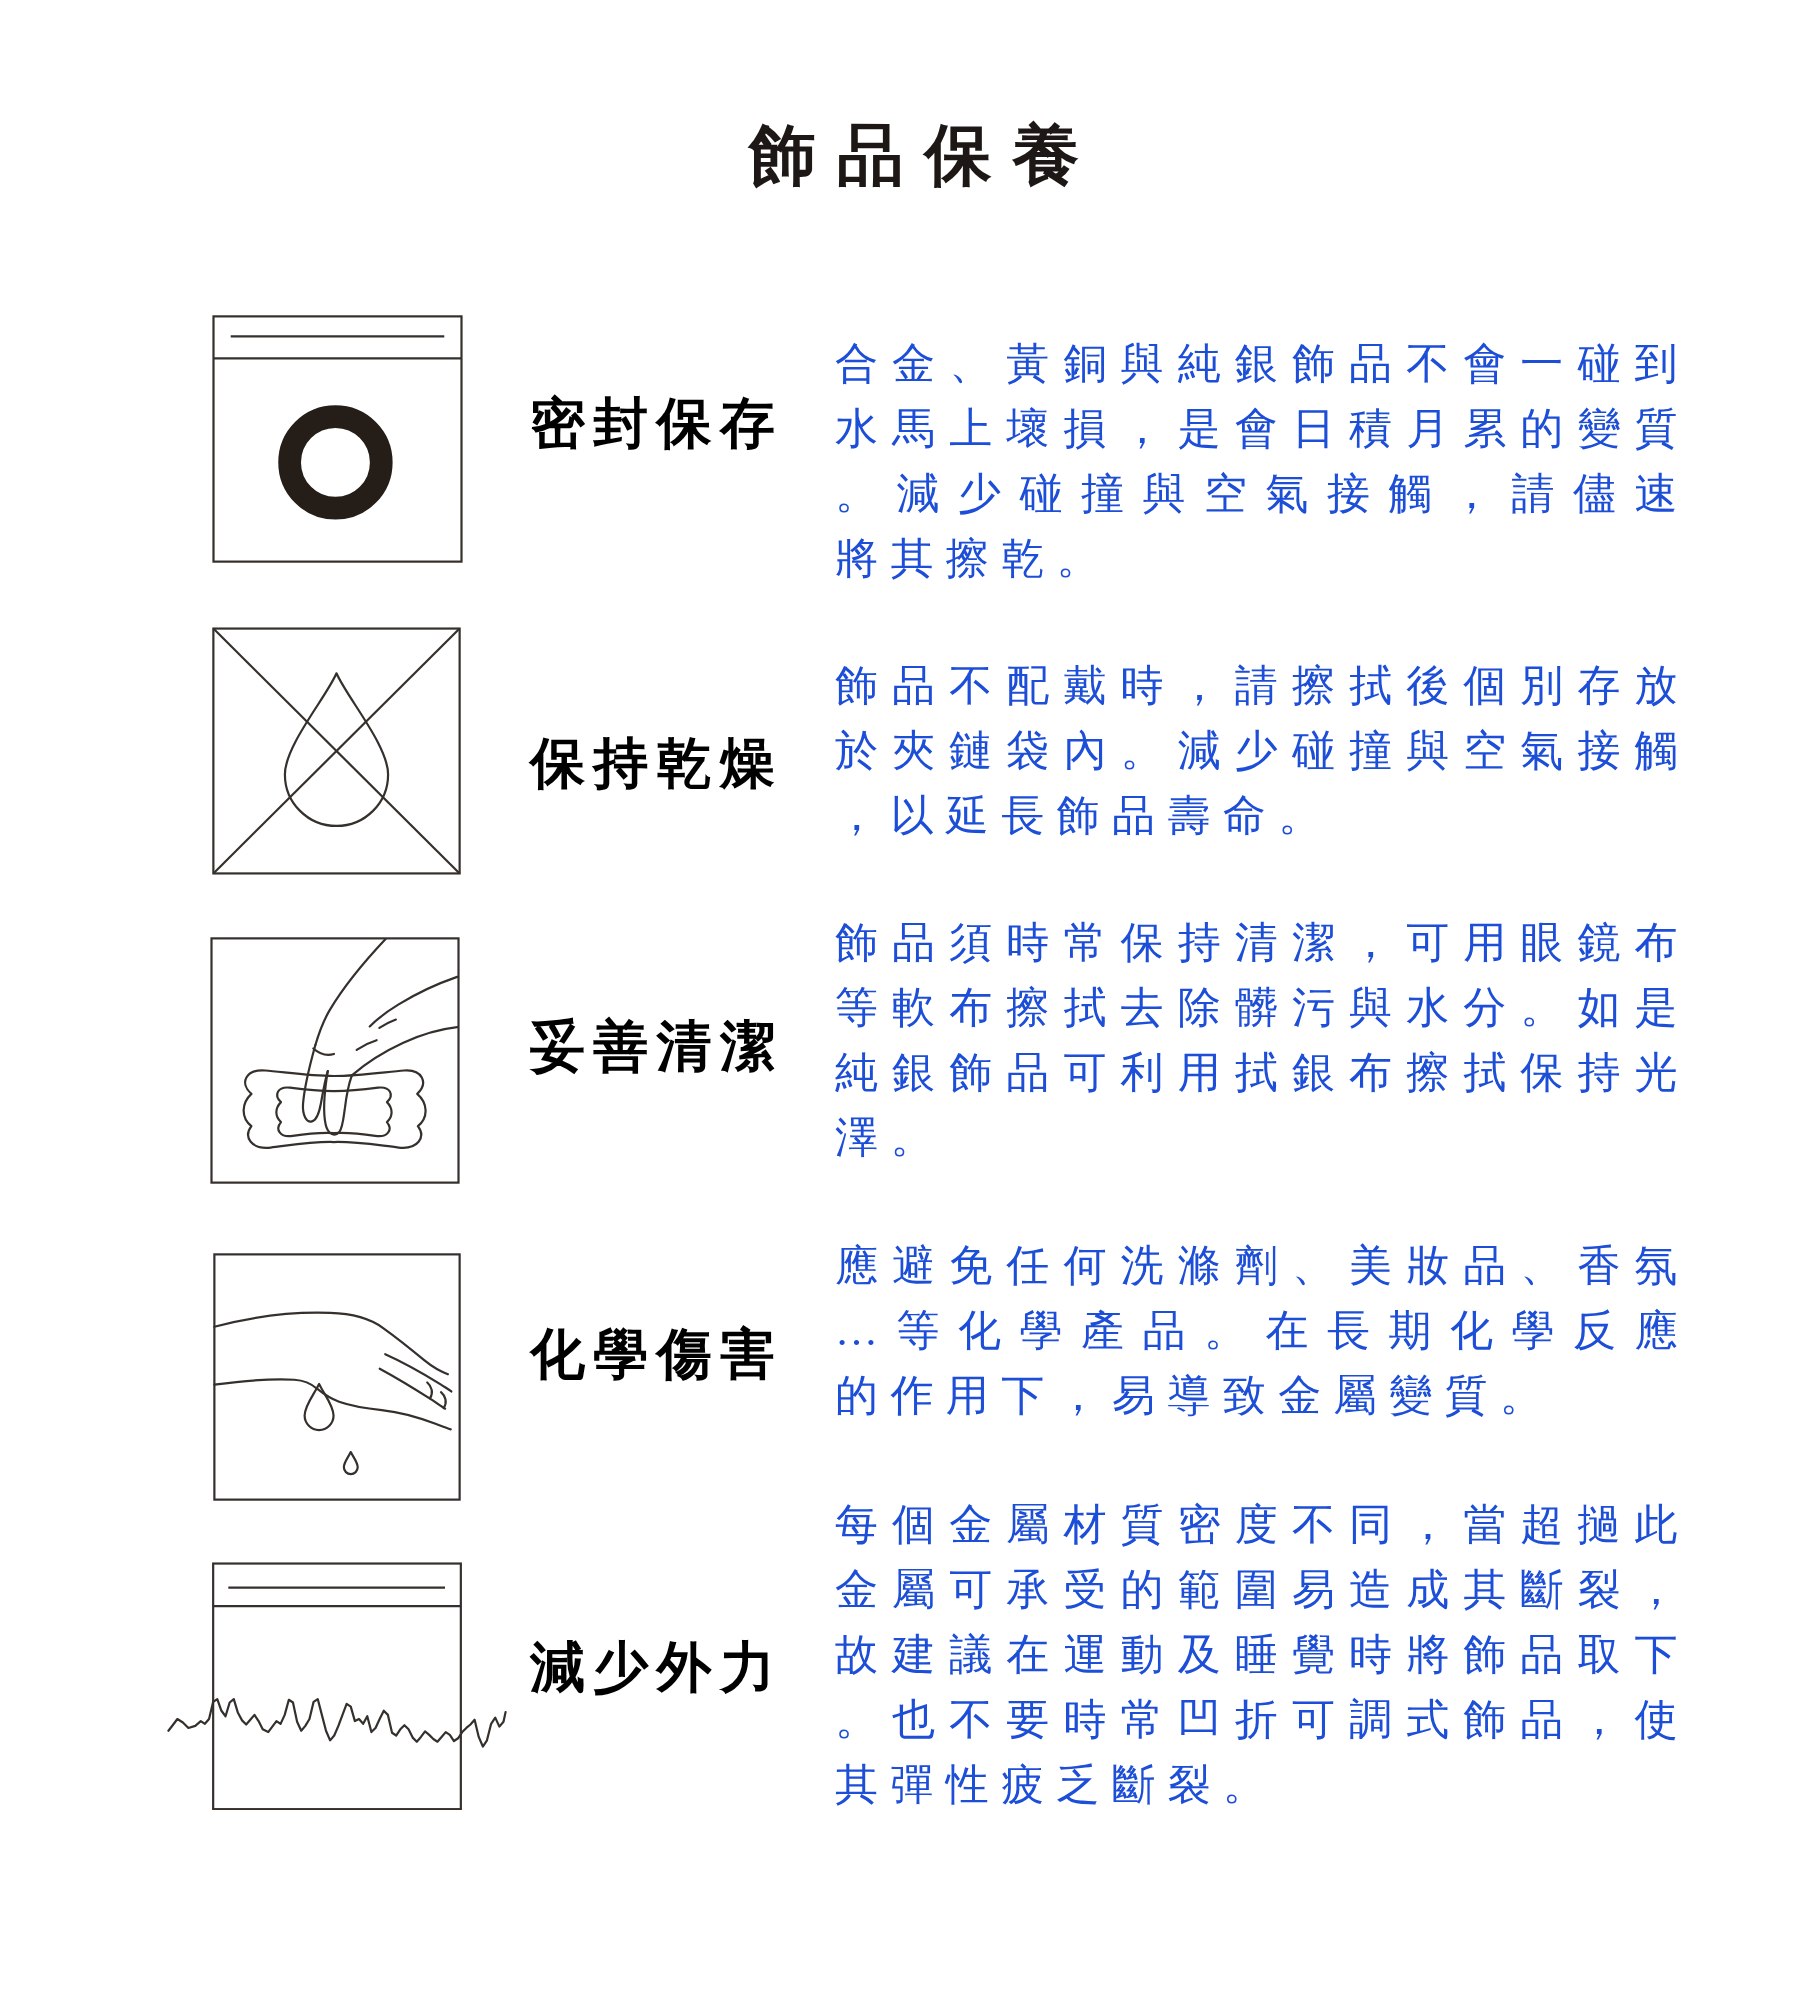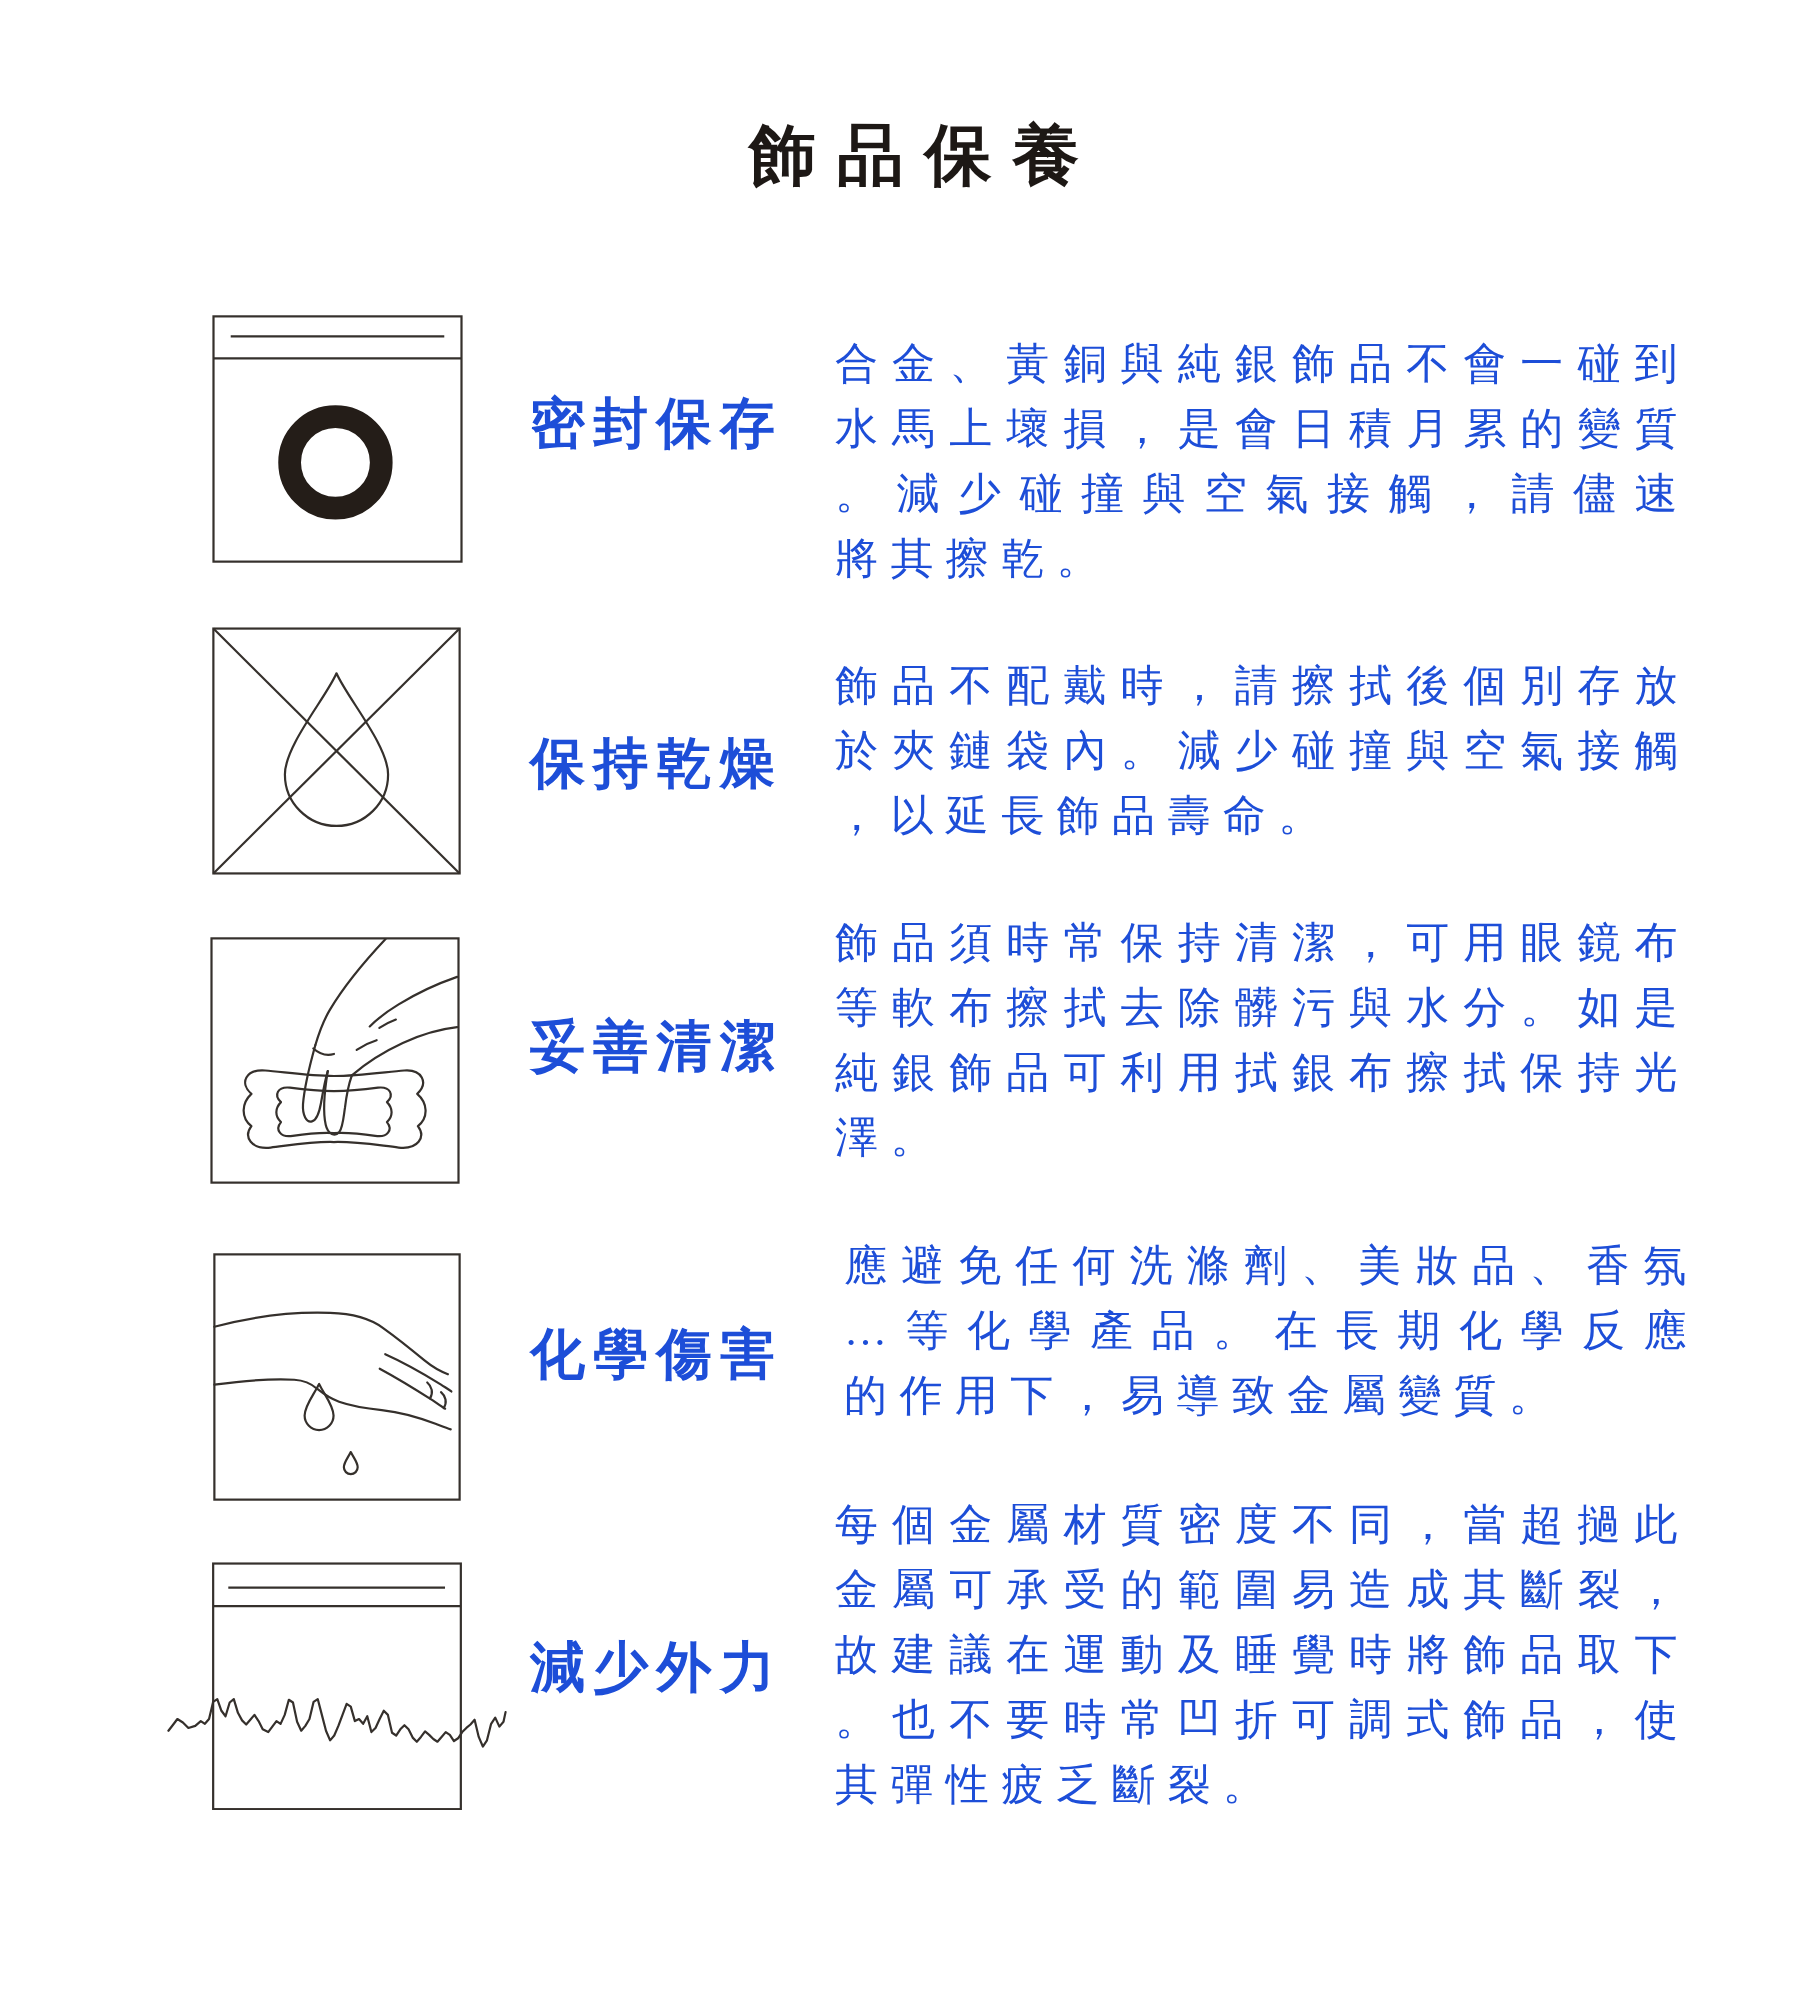--- a/index.html
+++ b/index.html
@@ -17,21 +17,21 @@
     font-size:67px;font-weight:600;
     letter-spacing:20.7px;padding-left:36px;box-sizing:border-box;
     color:#1d1815;
   }
   .icon{position:absolute;}
   .icon svg{display:block;}
   .care-label{
     position:absolute;left:530px;width:296px;height:62px;
     line-height:62px;
     font-size:55px;font-weight:600;letter-spacing:8.3px;
-    color:#1d4ed8;white-space:nowrap;
+    color:#000000;white-space:nowrap;
   }
   .para{
     position:absolute;left:835px;width:855px;
     font-size:43px;color:#1d4ed8;font-weight:400;
   }
   .tl{
     height:65px;line-height:65px;
     letter-spacing:12.4px;
     text-align:justify;text-align-last:justify;
     white-space:nowrap;
@@ -111,21 +111,21 @@
       <path class="stroke" d="M2,191 C48,185 88,182 118,184 C133,185 143,190 151,197 C161,205 172,212 183,216 C203,223 224,226 245,228 C272,231 300,239 323,248 C331,251 338,254 345,256"></path>
       <path class="stroke" d="M250,147 C277,159 305,175 331,191 C337,195 342,198 346,201"></path>
       <path class="stroke" d="M242,168 C268,182 294,198 319,214 C326,219 332,223 337,226"></path>
       <path class="stroke" d="M311,188 C318,194 320,203 315,211"></path>
       <path class="stroke" d="M331,202 C338,208 340,217 335,225"></path>
       <path class="stroke" d="M154,190 C147,205 133,221 133,236 A21,21 0 1 0 175,236 C175,221 161,205 154,190 Z"></path>
       <path class="stroke" d="M200,289 C196,297 190,304 190,311 A10,10 0 1 0 210,311 C210,304 204,297 200,289 Z"></path>
     </svg>
   </div>
   <div class="care-label" style="top:1324px;">化學傷害</div>
-  <div class="para" style="top:1233px;margin-left:9px;">
+  <div class="para" style="top:1233px;">
     <div class="tl">應避免任何洗滌劑、美妝品、香氛</div>
     <div class="tl">…等化學產品。在長期化學反應</div>
     <div class="tl last">的作用下，易導致金屬變質。</div>
   </div>
 
   <div class="icon" style="left:165px;top:1562px;">
     <svg width="344" height="248" viewBox="0 0 500 360">
       <rect class="stroke-sq" x="70" y="2" width="360" height="357"></rect>
       <line class="stroke-sq" x1="92" y1="37" x2="407" y2="37"></line>
       <line class="stroke-sq" x1="70" y1="64" x2="430" y2="64"></line>

